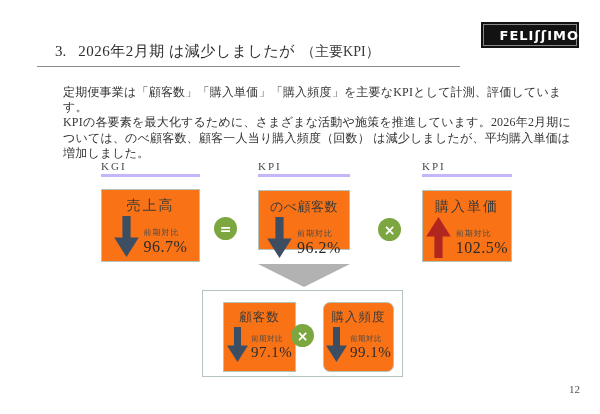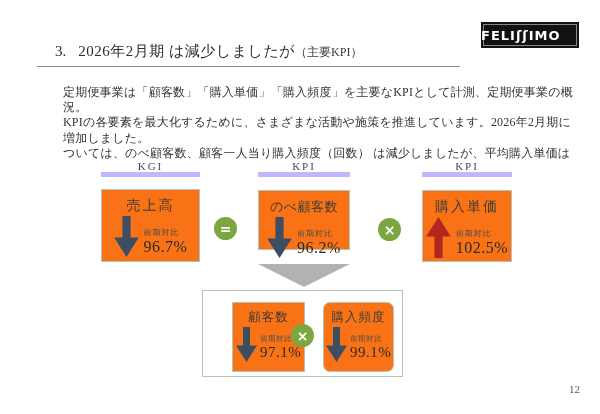--- a/index.html
+++ b/index.html
@@ -13,46 +13,46 @@
   html,body { background:#fff; }
   .slide {
     position:relative; width:600px; height:414px; background:#ffffff;
     overflow:hidden;
     font-family:"Liberation Serif","DejaVu Serif",serif;
     color:#333;
   }
   
   .logo {
     position:absolute; left:481px; top:22px; width:98px; height:26px;
-    background:#121212; color:#fff; display:flex; align-items:center; justify-content:flex-start;
+    background:#121212; color:#fff; display:flex; align-items:center; justify-content:flex-end;
     font-family:"DejaVu Sans","Liberation Sans",sans-serif;
     font-size:13px; font-weight:700; letter-spacing:1px;
     box-shadow: inset 0 0 0 2px #121212, inset 0 0 0 3px #888;
   }
   .title-row {
     position:absolute; left:55px; top:42px; display:flex; align-items:baseline;
     color:#2e2e2e; white-space:nowrap;
   }
   .title-number { font-size:15px; }
   .title-main  { font-size:15px; margin-left:12px; letter-spacing:0.5px; }
-  .title-suffix { font-size:12px; margin-left:0; color:#3a3a3a; }
+  .title-suffix { font-size:14px; margin-left:6px; color:#3a3a3a; }
   .title-underline {
     position:absolute; left:37px; top:66px; width:423px; height:0;
     border-top:1px solid #8b8b8b;
   }
   
   .intro {
     position:absolute; left:63px; top:85px; width:510px;
     font-size:12px; line-height:15.2px; color:#343434; letter-spacing:0.2px;
   }
   
   .col-header {
     position:absolute; top:160px; height:17px;
-    border-bottom:5px solid #c4b5fd;
-    text-align:center; font-size:11px; letter-spacing:2px; color:#4a4a4a;
+    border-bottom:3px solid #c4b5fd;
+    text-align:left; font-size:11px; letter-spacing:2px; color:#4a4a4a;
   }
   .col-1 { left:101px; width:99px; }
   .col-2 { left:258px; width:92px; }
   .col-3 { left:422px; width:90px; }
 
   .kpi-box {
     position:absolute; background:#f97316; border:1px solid var(--box_border);
     display:flex; flex-direction:column; align-items:center;
   }
   .kpi-box .ktitle { margin-top:7px; font-size:14px; letter-spacing:2px; color:#3a3a3a; white-space:nowrap; }
@@ -61,21 +61,21 @@
   .meta { display:flex; flex-direction:column; align-items:flex-start; padding-bottom:2px; }
   .compare { font-size:8px; letter-spacing:1px; color:#4a4a4a; }
   .value { font-size:16px; line-height:1.08; color:#2b2b2b; letter-spacing:0.5px; }
   .arrow-down { color:var(--navy); display:flex; }
   .arrow-up { color:var(--red); display:flex; }
   .arrow-up svg { transform:rotate(180deg); }
 
   .box-1 { left:101px; top:189px; width:99px; height:73px; }
   .box-2 { left:258px; top:190px; width:92px; height:60px; }
   .box-3 { left:422px; top:190px; width:90px; height:72px; }
-  .box-4 { left:232px; top:302px; width:73px; height:70px; }
+  .box-4 { left:223px; top:302px; width:73px; height:70px; }
   .box-5 { left:323px; top:302px; width:71px; height:70px;border-radius:7px; }
 
   .kpi-box.sm .ktitle { margin-top:6px; font-size:12.5px; letter-spacing:1px; }
   .kpi-box.sm .kpi-row { gap:3px; }
   .kpi-box.sm .value { font-size:15px; }
   .kpi-box.sm .compare { font-size:7.5px; letter-spacing:0.5px; }
 
   .op {
     position:absolute; width:23px; height:23px; border-radius:50%;
     background:var(--green); color:#fff;
@@ -116,24 +116,24 @@
     <span>FELIʃʃIMO</span>
   </div>
   <div class="title-row">
     <span class="title-number">3.</span>
     <span class="title-main">2026年2月期 は減少しましたが</span>
     <span class="title-suffix">（主要KPI）</span>
   </div>
   <div class="title-underline"></div>
 
   <div class="intro">
-    <div>定期便事業は「顧客数」「購入単価」「購入頻度」を主要なKPIとして計測、定期便事業の概況。</div>
+    <div>定期便事業は「顧客数」「購入単価」「購入頻度」を主要なKPIとして計測、評価しています。</div>
     <div>KPIの各要素を最大化するために、さまざまな活動や施策を推進しています。2026年2月期に</div>
+    <div>ついては、のべ顧客数、顧客一人当り購入頻度（回数） は減少しましたが、平均購入単価は</div>
     <div>増加しました。</div>
-    <div>ついては、のべ顧客数、顧客一人当り購入頻度（回数） は減少しましたが、平均購入単価は</div>
   </div>
 
   <div class="col-header col-1">KGI</div>
   <div class="col-header col-2">KPI</div>
   <div class="col-header col-3">KPI</div>
 
   <div class="kpi-box box-1">
     <div class="ktitle">売上高</div>
     <div class="kpi-row">
       <span class="arrow-down">

